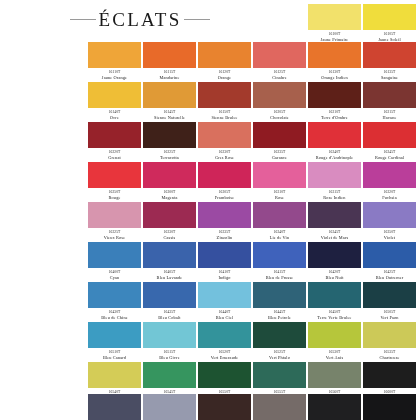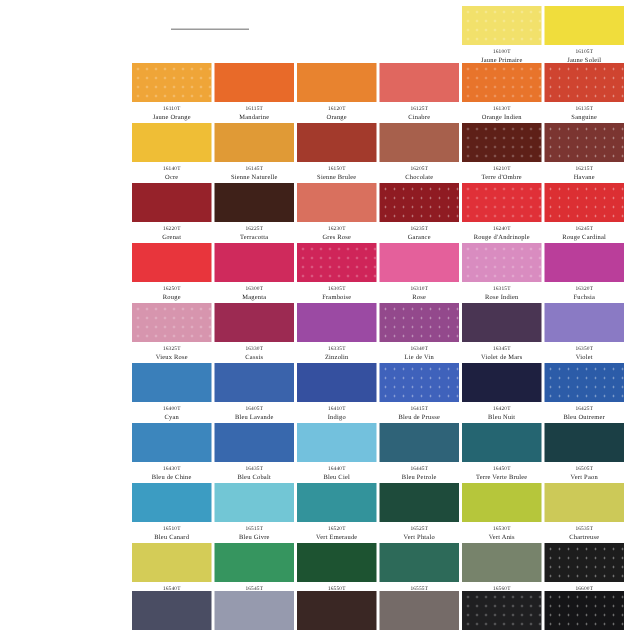--- a/index.html
+++ b/index.html
@@ -104,20 +104,21 @@
     letter-spacing: 0.15px;
   }
 </style>
 </head>
 <body>
 
 <div id="sheet">
 
   <div id="title-block">
     <div id="title-rule-left"></div>
+    <div id="title-text">ÉCLATS</div>
     <div id="title-rule-right"></div>
   </div>
 
   <div id="grid">
       <div class="swatch-row" style="top: 4px;">
         <div class="swatch-cell empty"></div>
         <div class="swatch-cell empty"></div>
         <div class="swatch-cell empty"></div>
         <div class="swatch-cell empty"></div>
         <div class="swatch-cell">

